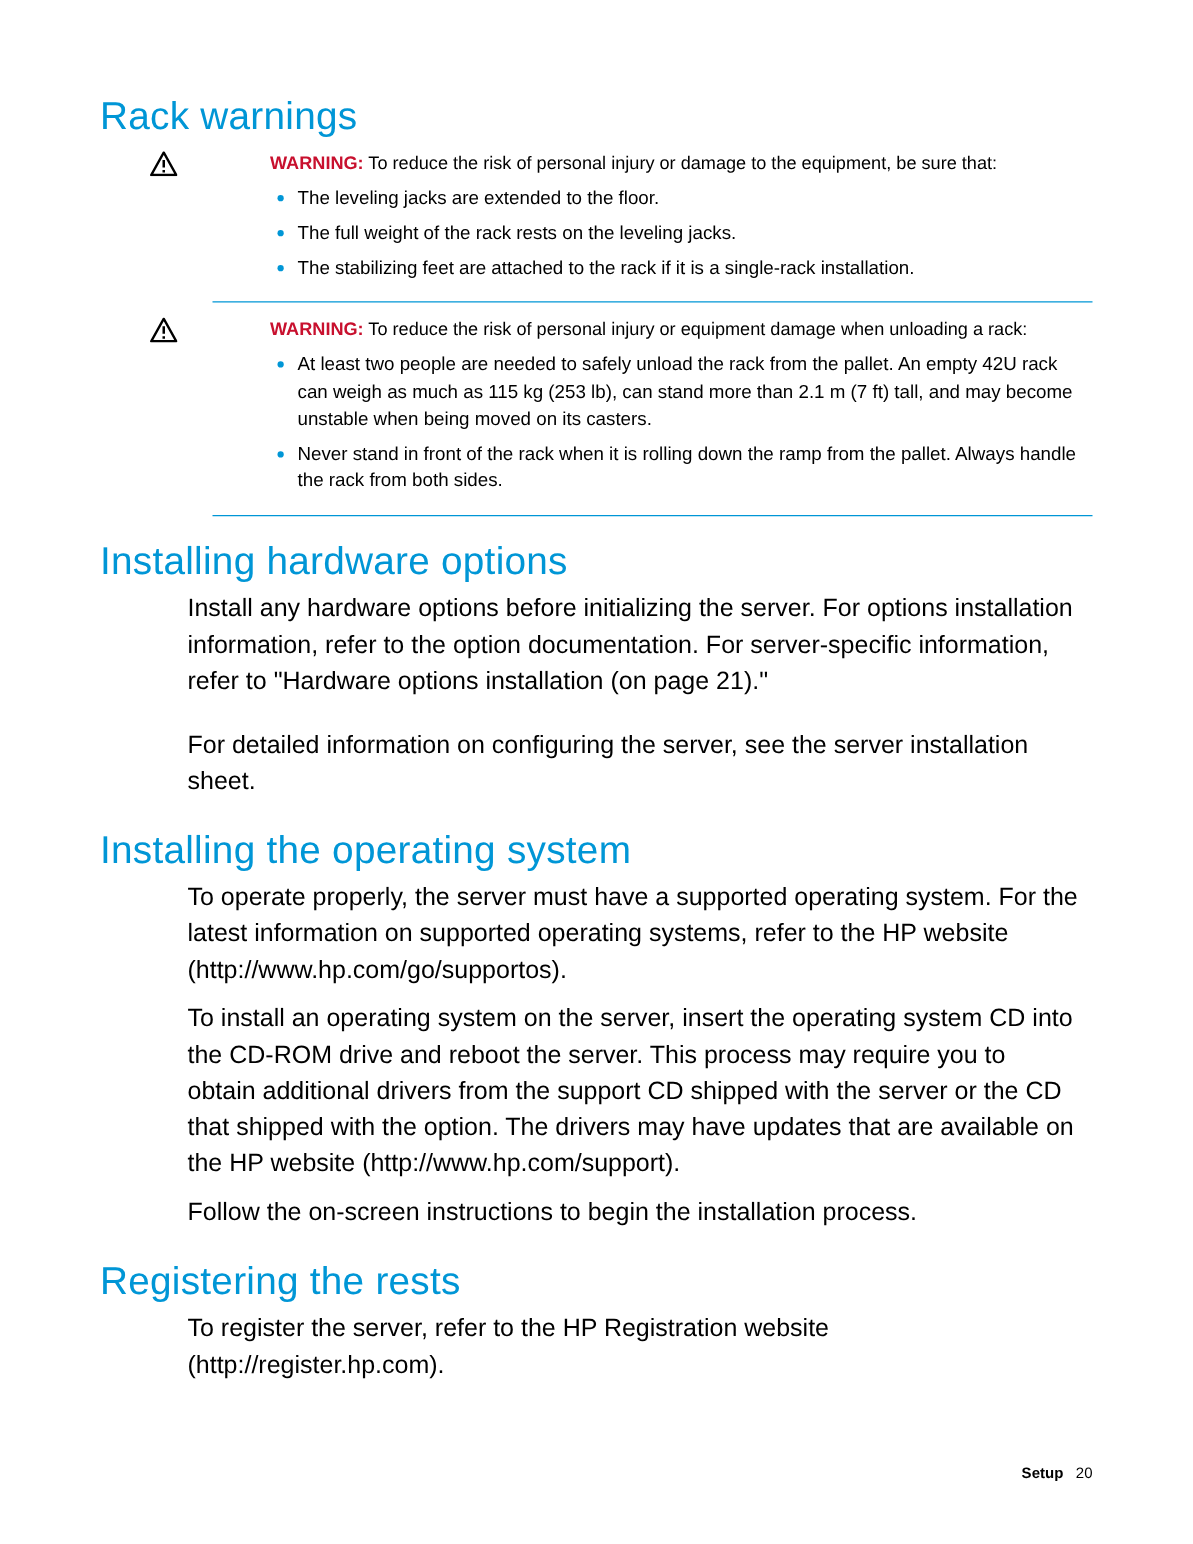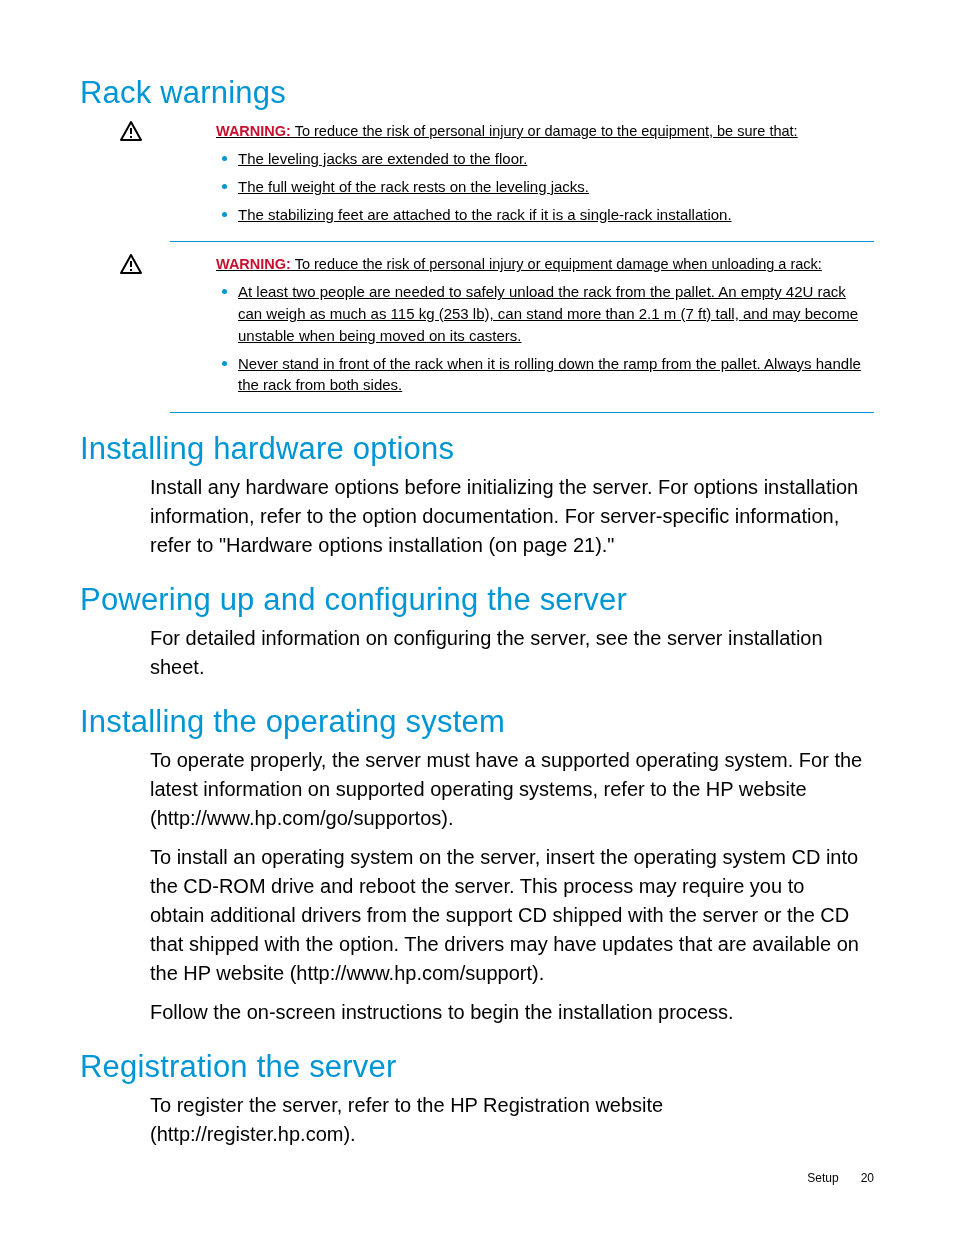--- a/index.html
+++ b/index.html
@@ -32,21 +32,20 @@
   .warning-icon {
     position: absolute;
     left: -50px;
     top: 4px;
   }
   .warning-icon svg { display: block; }
   .warning-content {
     margin-left: 46px;
     font-size: 14.5px;
     line-height: 1.45;
-    text-decoration: underline;
   }
   .warning-lead {
     color: #c8102e;
     font-weight: bold;
   }
   ul.bullets {
     list-style: none;
     margin-top: 6px;
   }
   ul.bullets li {
@@ -75,21 +74,21 @@
   .body-block p { margin-bottom: 10px; }
   .section { margin-bottom: 22px; }
   .section:first-of-type { margin-bottom: 18px; }
   .footer {
     position: absolute;
     bottom: 50px;
     right: 80px;
     font-size: 12px;
     color: #000;
   }
-  .footer .label { margin-right: 22px; }
+  .footer .label { margin-right: 10px; font-weight: bold; }
 </style>
 </head>
 <body>
 
 <div class="section">
   <h2 class="section-heading">Rack warnings</h2>
 
   <div class="warning-block">
     <span class="warning-icon">
       <svg width="22" height="20" viewBox="0 0 22 20">
@@ -127,37 +126,36 @@
 </div>
 
 <div class="section">
   <h2 class="section-heading">Installing hardware options</h2>
   <div class="body-block">
     <p>Install any hardware options before initializing the server. For options installation information, refer to the option documentation. For server-specific information, refer to "Hardware options installation (on page 21)."</p>
   </div>
 </div>
 
 <div class="section">
-  <h2 class="section-heading">Powering up and configuring the server</h2>
   <div class="body-block">
     <p>For detailed information on configuring the server, see the server installation sheet.</p>
   </div>
 </div>
 
 <div class="section">
   <h2 class="section-heading">Installing the operating system</h2>
   <div class="body-block">
     <p>To operate properly, the server must have a supported operating system. For the latest information on supported operating systems, refer to the HP website (http://www.hp.com/go/supportos).</p>
     <p>To install an operating system on the server, insert the operating system CD into the CD-ROM drive and reboot the server. This process may require you to obtain additional drivers from the support CD shipped with the server or the CD that shipped with the option. The drivers may have updates that are available on the HP website (http://www.hp.com/support).</p>
     <p>Follow the on-screen instructions to begin the installation process.</p>
   </div>
 </div>
 
 <div class="section">
-  <h2 class="section-heading">Registration the server</h2>
+  <h2 class="section-heading">Registering the rests</h2>
   <div class="body-block">
     <p>To register the server, refer to the HP Registration website (http://register.hp.com).</p>
   </div>
 </div>
 
 <div class="footer">
   <span class="label">Setup</span><span>20</span>
 </div>
 
 </body></html>

